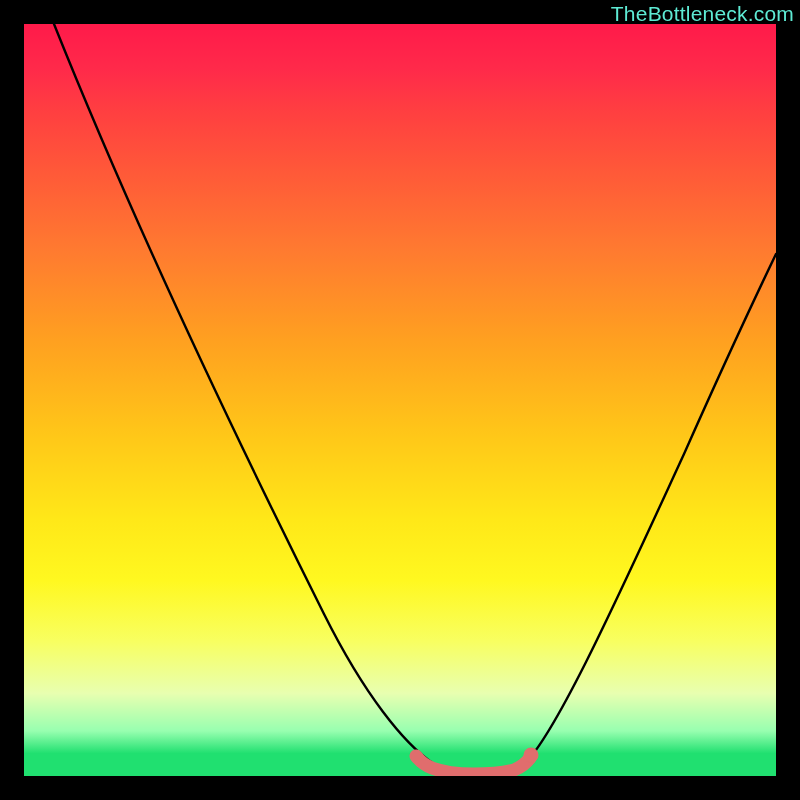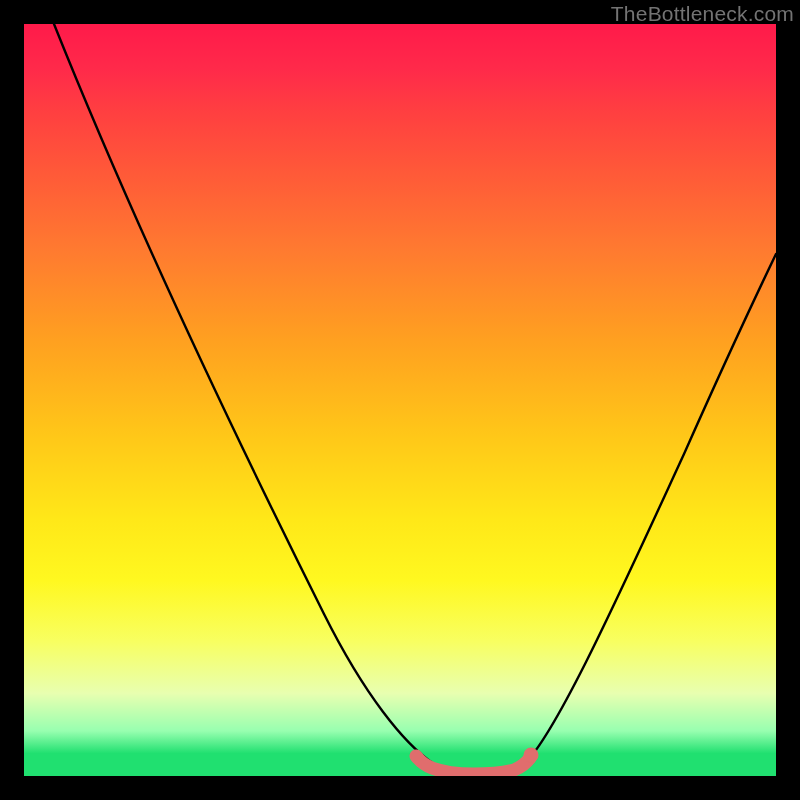--- a/index.html
+++ b/index.html
@@ -37,21 +37,21 @@
       #e8ffb0 89%,
       #98ffb0 94%,
       #20e070 97%,
       #20e070 100%
     );
   }
   .watermark {
     position: absolute;
     top: 2px;
     right: 6px;
-    color: #737373;
+    color: #5eead4;
     font-size: 21px;
     font-weight: 400;
     letter-spacing: 0.2px;
     user-select: none;
   }
   svg.curves {
     position: absolute;
     left: 0;
     top: 0;
     width: 752px;

